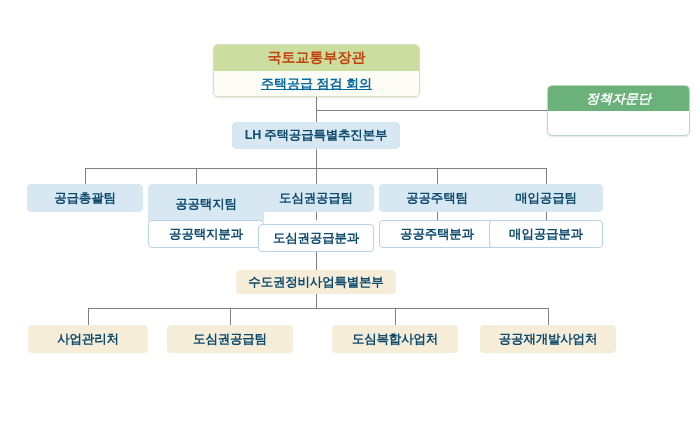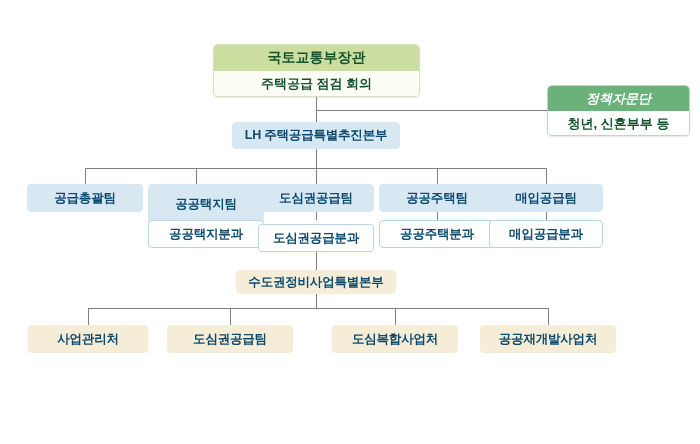--- a/index.html
+++ b/index.html
@@ -29,28 +29,29 @@
     box-sizing:border-box;
     border:1px solid #d9dfc4;
     border-radius:5px;
     background:#ffffff;
     overflow:hidden;
     box-shadow:0 1px 2px rgba(0,0,0,.10);
   }
   .card .head{
     box-sizing:border-box;
     display:flex;align-items:center;justify-content:center;
-    font-weight:bold;color:#14532d;
+    font-weight:bold;color:#c2410c;
     background:#cbdd9f;
   }
   .card .body{
     box-sizing:border-box;
     display:flex;align-items:center;justify-content:center;
-    font-weight:bold;color:#14532d;
+    font-weight:bold;color:#0369a1;
     background:#fdfdf5;
+    text-decoration:underline;
   }
   .card.advisory{border:1px solid #bcd7c2;}
   .card.advisory .head{background:#6ab17a;color:#ffffff;font-style:italic;}
   .card.advisory .body{background:#ffffff;}
 
   
   .blue-solid{background:#d8e8f3;border:1px solid #d8e8f3;}
   .blue-outline{background:#ffffff;border:1px solid #b6d4e6;}
   .beige-solid{background:#f5edd8;border:1px solid #f5edd8;}
 
@@ -90,21 +91,20 @@
   <div class="line v" style="left:395px;top:308px;width:1px;height:17px;"></div>
   <div class="line v" style="left:548px;top:308px;width:1px;height:17px;"></div>
 
   <div class="card" style="left:213px;top:44px;width:207px;height:53px;">
     <div class="head" style="height:26px;font-size:14px;">국토교통부장관</div>
     <div class="body" style="height:26px;font-size:13px;">주택공급 점검 회의</div>
   </div>
 
   <div class="card advisory" style="left:547px;top:85px;width:143px;height:51px;">
     <div class="head" style="height:25px;font-size:13px;">정책자문단</div>
-    <div class="body" style="height:25px;font-size:13px;">청년, 신혼부부 등</div>
   </div>
 
   <div class="node blue-solid" style="left:232px;top:122px;width:168px;height:27px;font-size:12.5px;">LH 주택공급특별추진본부</div>
 
   <div class="node blue-solid" style="left:27px;top:184px;width:116px;height:28px;font-size:12.5px;">공급총괄팀</div>
   <div class="node blue-solid" style="left:148px;top:184px;width:116px;height:40px;font-size:12.5px;">공공택지팀</div>
   <div class="node blue-solid" style="left:258px;top:184px;width:116px;height:28px;font-size:12.5px;">도심권공급팀</div>
   <div class="node blue-solid" style="left:379px;top:184px;width:116px;height:28px;font-size:12.5px;">공공주택팀</div>
   <div class="node blue-solid" style="left:489px;top:184px;width:114px;height:28px;font-size:12.5px;">매입공급팀</div>
 

